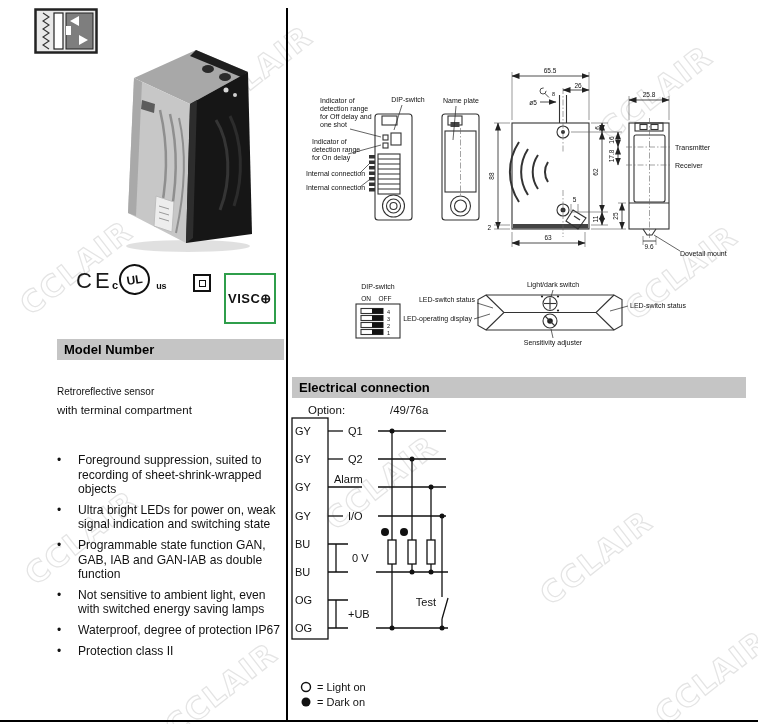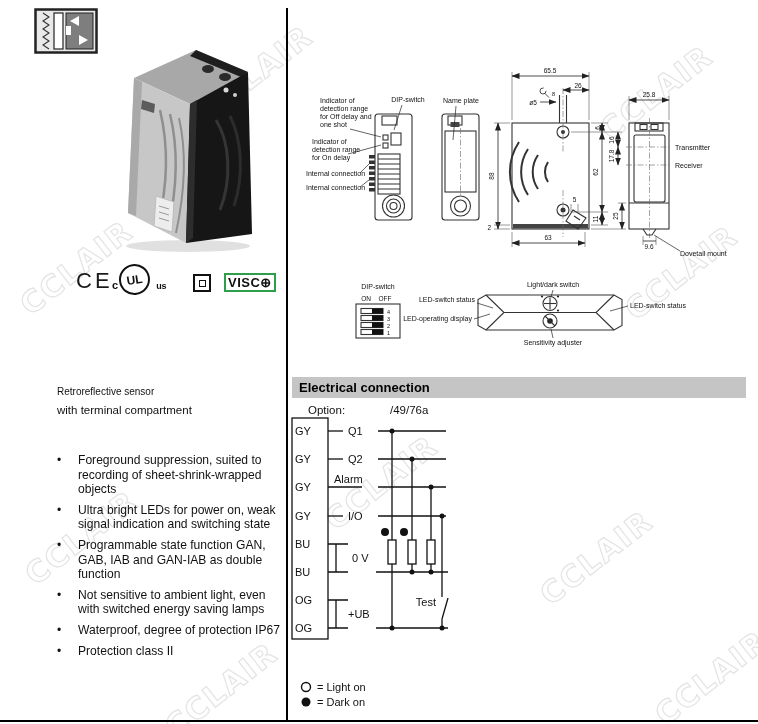--- a/index.html
+++ b/index.html
@@ -19,21 +19,21 @@
   .feat{display:flex;margin-bottom:6px;font-size:12.1px;line-height:14.6px;}
   .feat .b{width:21px;flex:none;}
   .celogo{font-size:22px;letter-spacing:3px;color:#1a1a1a;}
   .ulwrap{display:flex;align-items:flex-end;}
   .ulc{font-size:11px;font-weight:bold;margin-right:1px;margin-bottom:4px;}
   .ulcirc{width:27px;height:27px;border:2.5px solid #111;border-radius:50%;display:flex;
           align-items:center;justify-content:center;font-weight:bold;font-size:12px;transform:rotate(-8deg);}
   .ulus{font-size:9px;font-weight:bold;margin-left:6px;margin-bottom:4px;}
   .sq2{width:14px;height:14px;border:2px solid #111;display:flex;align-items:center;justify-content:center;}
   .sq2 i{display:block;width:5px;height:5px;border:1.5px solid #111;}
-  .visco{border:2px solid #2f9e4b;font-weight:bold;font-size:13px;line-height:15px;padding:0 2px;letter-spacing:.5px;}
+  .visco{border:2px solid #2f9e4b;font-weight:bold;font-size:13px;line-height:15px;padding:16px 2px;letter-spacing:.5px;}
   svg text{font-family:"Liberation Sans", sans-serif;}
   .t7{font-size:7px;fill:#111;}
   .t65{font-size:6.5px;fill:#111;}
   .t55{font-size:5.5px;fill:#111;}
   .t11{font-size:11px;fill:#111;}
   .t115{font-size:11.5px;fill:#111;}
   .mid{text-anchor:middle;}
   .end{text-anchor:end;}
   .dr{stroke:#333;stroke-width:1.1;fill:none;}
   .dr2{stroke:#333;stroke-width:2;fill:none;}
@@ -99,20 +99,21 @@
     <span class="ulcirc">
         <span>UL</span>
       </span>
     <span class="ulus">us</span>
   </div>
   <div class="abs z sq2" style="left:193px;top:274px;">
       <i></i>
     </div>
   <div class="abs z visco" style="left:224px;top:273px;">VISC⊕</div>
 
+  <div class="abs z hbar" style="left:57px;top:339px;width:220px;height:21px;">Model Number</div>
   <div class="abs z modeltype" style="left:57px;top:386px;">Retroreflective sensor</div>
   <div class="abs z modelsub" style="left:57px;top:404px;">with terminal compartment</div>
 
   <div class="abs z features" style="left:57px;top:453px;">
     <div class="feat">
         <span class="b">•</span>
         <span>Foreground suppression, suited to recording of sheet-shrink-wrapped objects</span>
       </div>
     <div class="feat">
         <span class="b">•</span>

